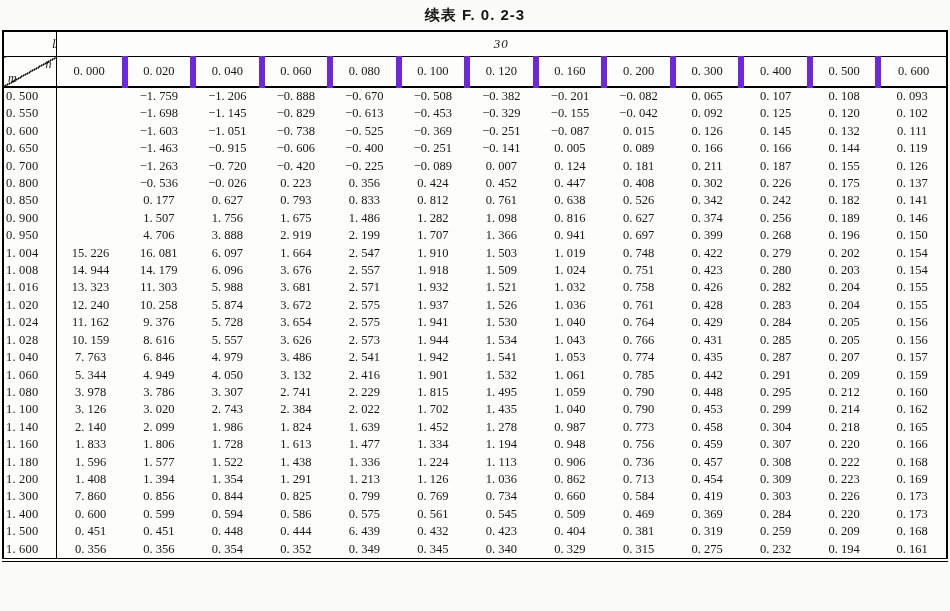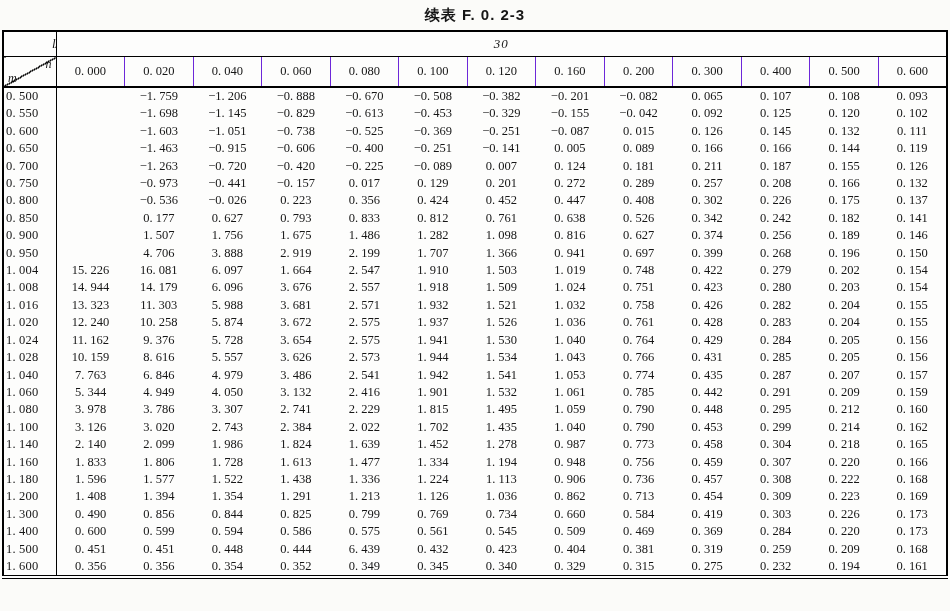--- a/index.html
+++ b/index.html
@@ -58,21 +58,21 @@
     font-size:13px;
     letter-spacing:1px;
     font-family:Liberation Serif, serif;
   }
   
   tr.hrowB th{
     height:29px;
     border-bottom:2px solid #000;
     text-align:center;
   }
-  tr.hrowB th.colhead{border-right:1px solid #6d28d9;}
+  tr.hrowB th.colhead{border-right:6px solid #6d28d9;}
   tr.hrowB th.colhead:last-child{border-right:none;}
   th.diag{
     position:relative;
     border-right:1px solid #000;
     background-image:linear-gradient(to bottom right,
       transparent calc(50% - 0.7px),
       #000 calc(50% - 0.7px),
       #000 calc(50% + 0.7px),
       transparent calc(50% + 0.7px));
   }
@@ -217,36 +217,20 @@
           <td class="vcol">−0. 089</td>
           <td class="vcol">0. 007</td>
           <td class="vcol">0. 124</td>
           <td class="vcol">0. 181</td>
           <td class="vcol">0. 211</td>
           <td class="vcol">0. 187</td>
           <td class="vcol">0. 155</td>
           <td class="vcol">0. 126</td>
         </tr>
         <tr class="table-row">
-          <td class="mcol">0. 750</td>
-          <td class="vcol"></td>
-          <td class="vcol">−0. 973</td>
-          <td class="vcol">−0. 441</td>
-          <td class="vcol">−0. 157</td>
-          <td class="vcol">0. 017</td>
-          <td class="vcol">0. 129</td>
-          <td class="vcol">0. 201</td>
-          <td class="vcol">0. 272</td>
-          <td class="vcol">0. 289</td>
-          <td class="vcol">0. 257</td>
-          <td class="vcol">0. 208</td>
-          <td class="vcol">0. 166</td>
-          <td class="vcol">0. 132</td>
-        </tr>
-        <tr class="table-row">
           <td class="mcol">0. 800</td>
           <td class="vcol"></td>
           <td class="vcol">−0. 536</td>
           <td class="vcol">−0. 026</td>
           <td class="vcol">0. 223</td>
           <td class="vcol">0. 356</td>
           <td class="vcol">0. 424</td>
           <td class="vcol">0. 452</td>
           <td class="vcol">0. 447</td>
           <td class="vcol">0. 408</td>
@@ -522,21 +506,21 @@
           <td class="vcol">1. 036</td>
           <td class="vcol">0. 862</td>
           <td class="vcol">0. 713</td>
           <td class="vcol">0. 454</td>
           <td class="vcol">0. 309</td>
           <td class="vcol">0. 223</td>
           <td class="vcol">0. 169</td>
         </tr>
         <tr class="table-row">
           <td class="mcol">1. 300</td>
-          <td class="vcol">0. 490</td>
+          <td class="vcol">7. 860</td>
           <td class="vcol">0. 856</td>
           <td class="vcol">0. 844</td>
           <td class="vcol">0. 825</td>
           <td class="vcol">0. 799</td>
           <td class="vcol">0. 769</td>
           <td class="vcol">0. 734</td>
           <td class="vcol">0. 660</td>
           <td class="vcol">0. 584</td>
           <td class="vcol">0. 419</td>
           <td class="vcol">0. 303</td>

